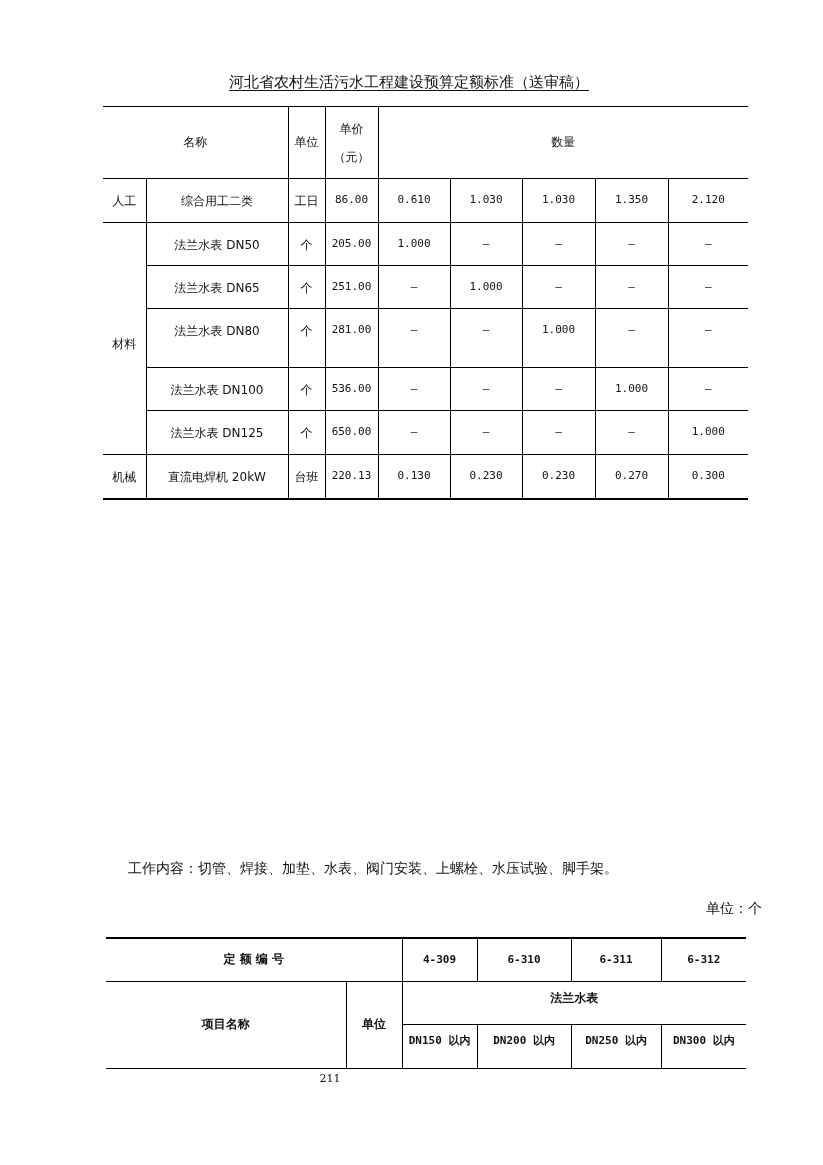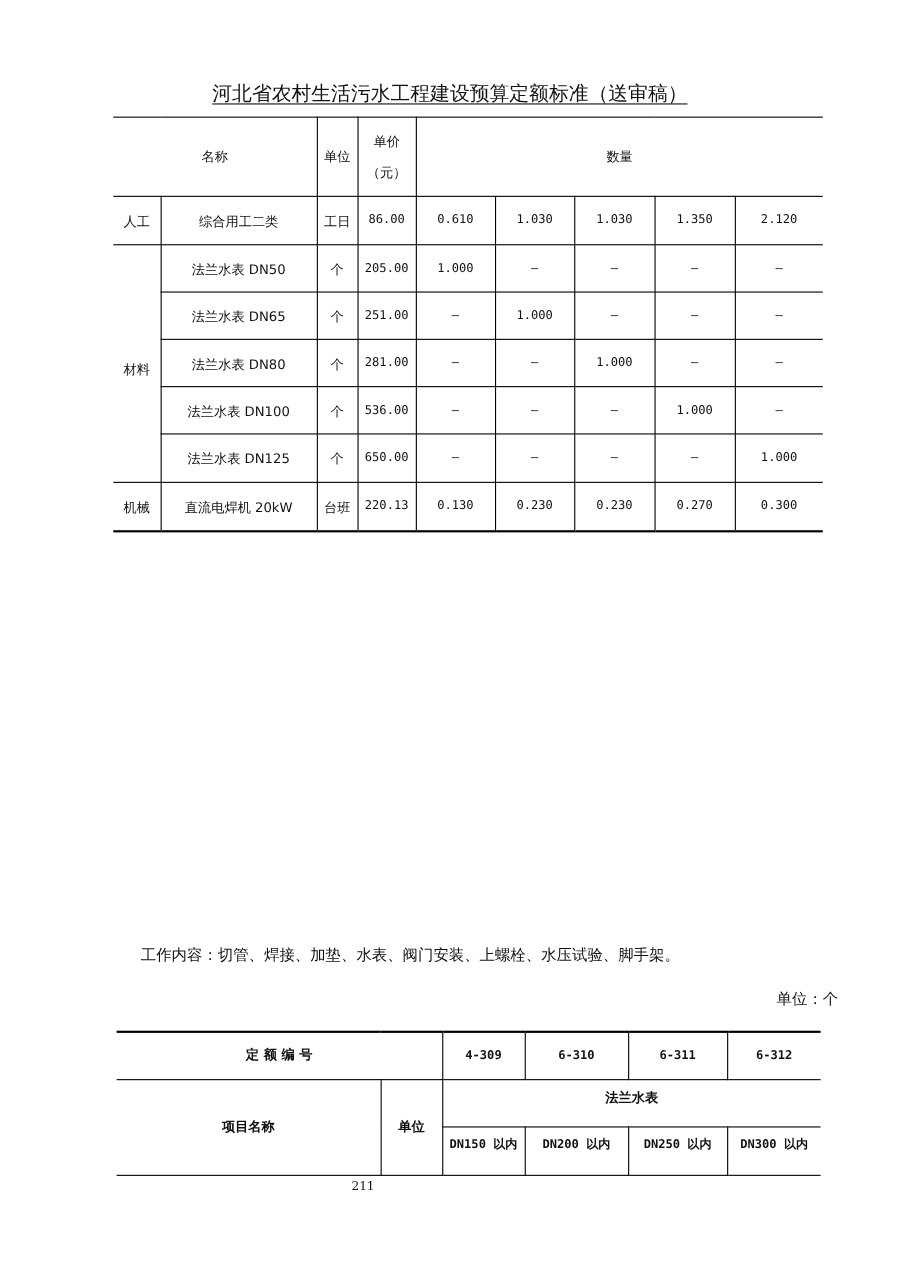--- a/index.html
+++ b/index.html
@@ -1,19 +1,19 @@
 <!DOCTYPE html>
 <html><head>
 <meta charset="utf-8">
 <style>
   html, body { margin:0; padding:0; background:#ffffff; }
   body { width:823px; height:1165px; position:relative; overflow:hidden;
          font-family:"DejaVu Sans", "Liberation Sans", sans-serif; color:#111; }
   .title { position:absolute; left:0; width:818px; top:73px; text-align:center;
-           font-size:18px; }
+           font-size:15px; }
   .title span { text-decoration:underline; text-underline-offset:3px; }
   table { border-collapse:collapse; position:absolute; table-layout:fixed; }
   td { padding:0; text-align:center; font-size:12px; }
   .mono { font-family:"DejaVu Sans Mono", "Liberation Mono", monospace; font-size:11px;margin-left:34px; }
   
   #t1 { left:103px; top:106px; width:645px; }
   #t1 td { border:1px solid #000; vertical-align:top; padding-top:14px; }
   #t1 tr.hdr td { vertical-align:middle; padding-top:0; }
   #t1 tr:first-child td { border-top:1.5px solid #000;margin-top:20px; }
   #t1 tr:last-child td { border-bottom:2.5px solid #000; }
@@ -86,21 +86,21 @@
   <tr style="height:43px">
     <td>法兰水表 DN65</td>
     <td>个</td>
     <td class="mono">251.00</td>
     <td class="mono">–</td>
     <td class="mono">1.000</td>
     <td class="mono">–</td>
     <td class="mono">–</td>
     <td class="mono">–</td>
   </tr>
-  <tr style="height:43px">
+  <tr style="height:59px">
     <td>法兰水表 DN80</td>
     <td>个</td>
     <td class="mono">281.00</td>
     <td class="mono">–</td>
     <td class="mono">–</td>
     <td class="mono">1.000</td>
     <td class="mono">–</td>
     <td class="mono">–</td>
   </tr>
   <tr style="height:43px">

